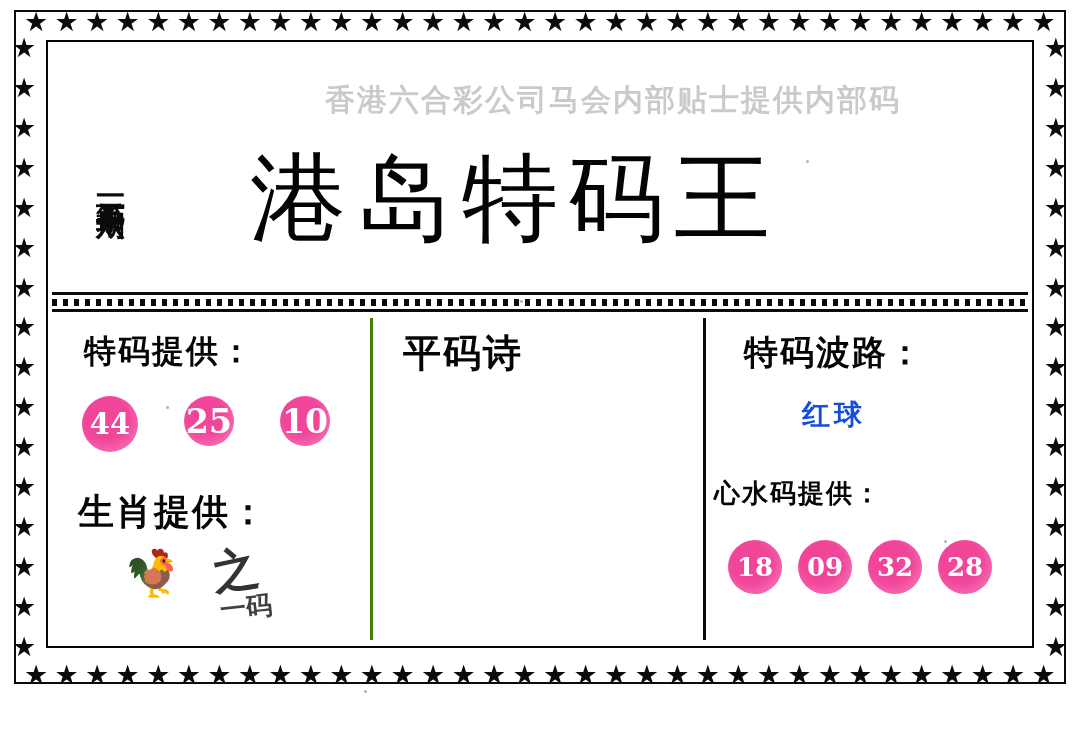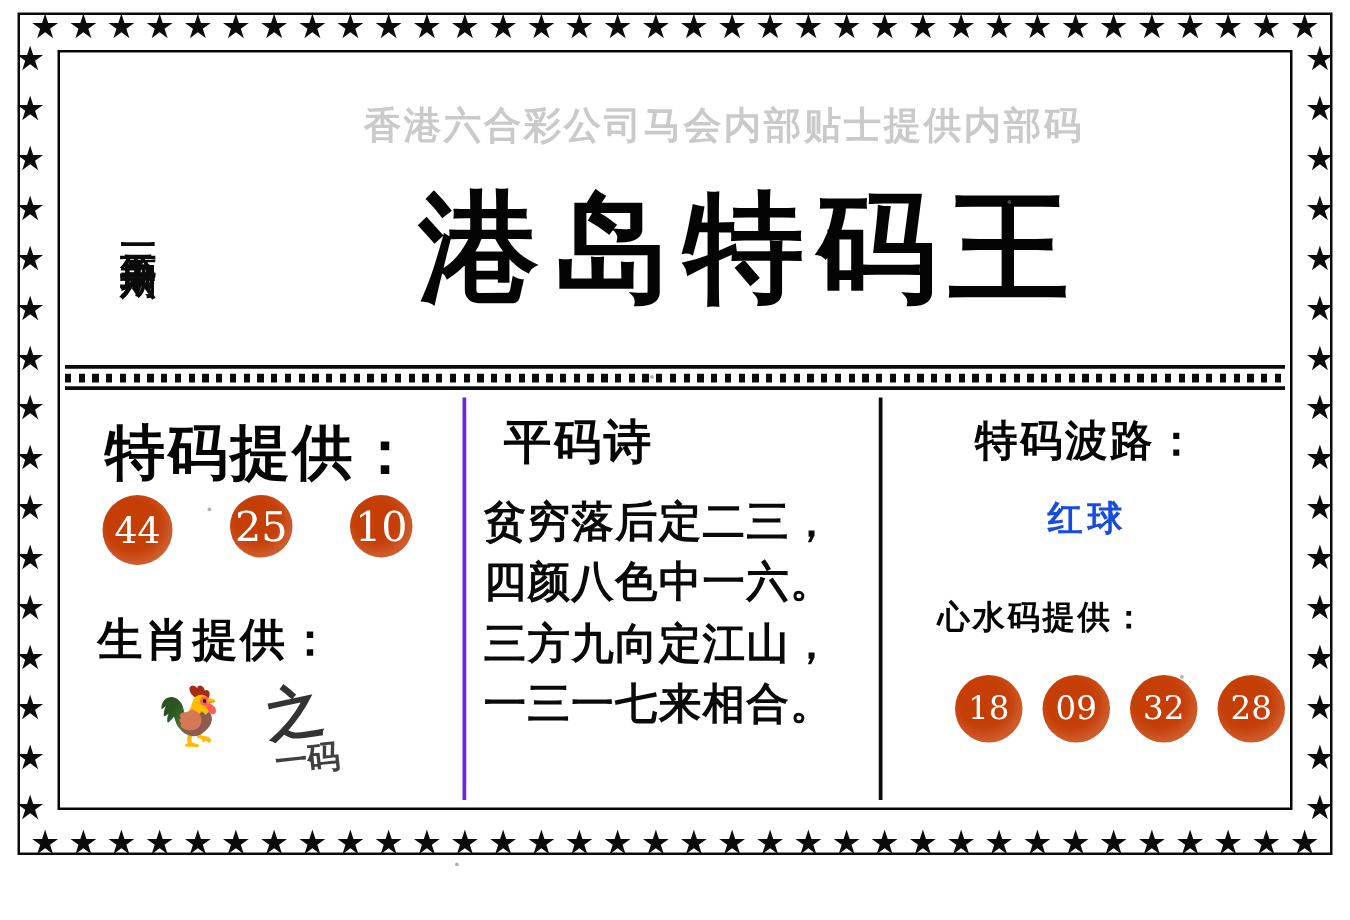--- a/index.html
+++ b/index.html
@@ -67,21 +67,21 @@
     right: 46px;
     bottom: 88px;
     border: 2px solid #0b0b0b;
     box-sizing: border-box;
   }
 
   
   .ghost-line {
     position: absolute;
     top: 80px;
-    left: 239px;
+    left: 273px;
     width: 680px;
     text-align: center;
     font-family: "DejaVu Serif", serif;
     font-size: 30px;
     font-weight: bold;
     color: #9a9a9a;
     opacity: .55;
     letter-spacing: 2px;
     white-space: nowrap;
   }
@@ -100,24 +100,24 @@
     writing-mode: vertical-rl;
     height: 210px;
     letter-spacing: 1px;
   }
 
   .main-title {
     position: absolute;
     left: 250px;
     top: 150px;
     width: 700px;
-    text-align: center;
+    text-align: left;
     font-family: "DejaVu Serif", serif;
     font-size: 96px;
-    font-weight: bold;
+    font-weight: normal;
     color: #0a0a0a;
     letter-spacing: 10px;
     line-height: 1;
     white-space: nowrap;
   }
 
   
   .sep {
     position: absolute;
     left: 52px;
@@ -136,54 +136,54 @@
   
   .cols {
     position: absolute;
     left: 52px;
     right: 52px;
     top: 318px;
     bottom: 96px;
     display: flex;
   }
   .col-left { width: 318px; position: relative; }
-  .col-mid  { width: 330px; position: relative; border-left: 3px solid #6d28d9; border-right: 3px solid #111; }
-  .col-right{ flex: 1; position: relative; margin-left: 36px; }
+  .col-mid  { width: 330px; position: relative; border-left: 3px solid #4d7c0f; border-right: 3px solid #111; }
+  .col-right{ flex: 1; position: relative; }
 
   .sec-title {
     font-family: "DejaVu Serif", serif;
     font-weight: bold;
     color: #0c0c0c;
     letter-spacing: 2px;
     white-space: nowrap;
   }
 
   
   .label-tm {
     position: absolute;
     left: 32px;
     top: 12px;
-    font-size: 48px;
+    font-size: 32px;
     text-align: right;
   }
   .balls-row {
     position: absolute;
     left: 30px;
     top: 78px;
     display: flex;
     gap: 46px;
   }
   .ball {
     width: 56px;
     height: 56px;
     border-radius: 50%;
-    background: #c2410c;
+    background: #ec4899;
     color: #fff;
     font-family: "DejaVu Serif", serif;
-    font-weight: normal;
+    font-weight: bold;
     font-size: 29px;
     display: flex;
     align-items: center;
     justify-content: center;
     box-shadow: inset -4px -5px 10px rgba(255,255,255,.18);
   }
   .ball.sm { width: 50px; height: 50px; font-size: 33px; }
 
   .label-sx {
     position: absolute;
@@ -413,26 +413,20 @@
         <div class="ball sm">10</div>
       </div>
       <div class="sec-title label-sx">生肖提供：</div>
       <div class="rooster">🐓</div>
       <div class="scribble">之</div>
       <div class="scribble2">一码</div>
     </div>
 
     <div class="col-mid">
       <div class="sec-title label-pm">平码诗</div>
-      <div class="poem">
-        <div>贫穷落后定二三，</div>
-        <div>四颜八色中一六。</div>
-        <div>三方九向定江山，</div>
-        <div>一三一七来相合。</div>
-      </div>
     </div>
 
     <div class="col-right">
       <div class="sec-title label-bl">特码波路：</div>
       <div class="redball">红球</div>
       <div class="sec-title label-xs">心水码提供：</div>
       <div class="xs-balls">
         <div class="ball">18</div>
         <div class="ball">09</div>
         <div class="ball">32</div>

